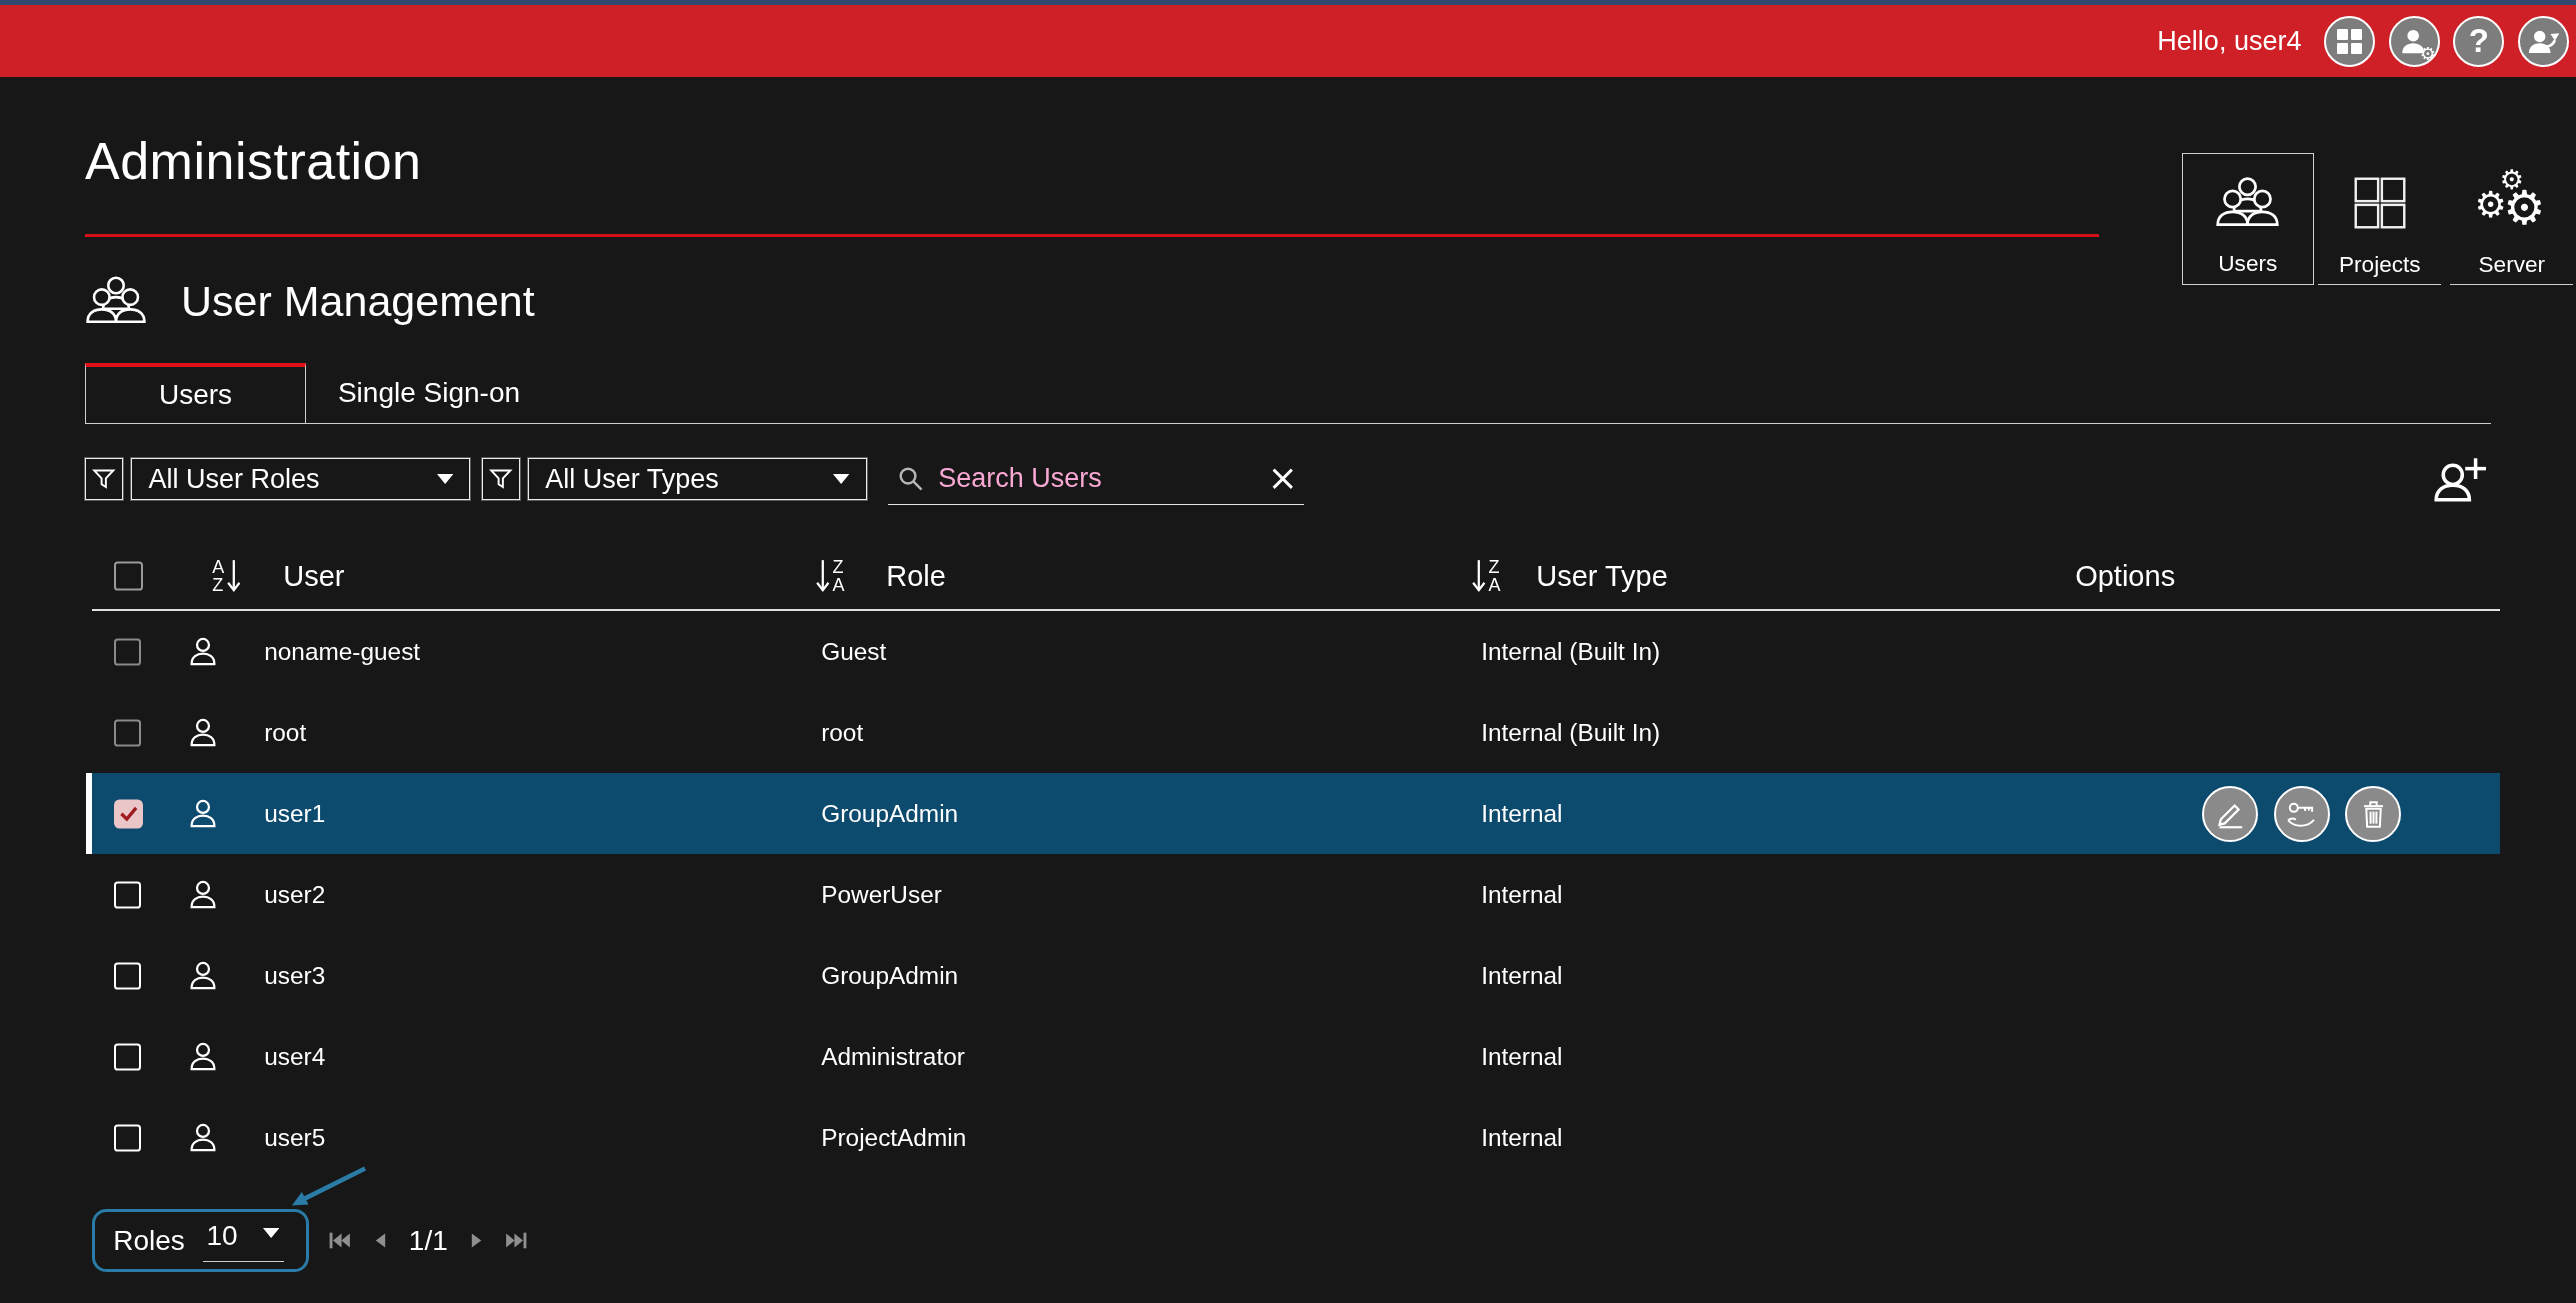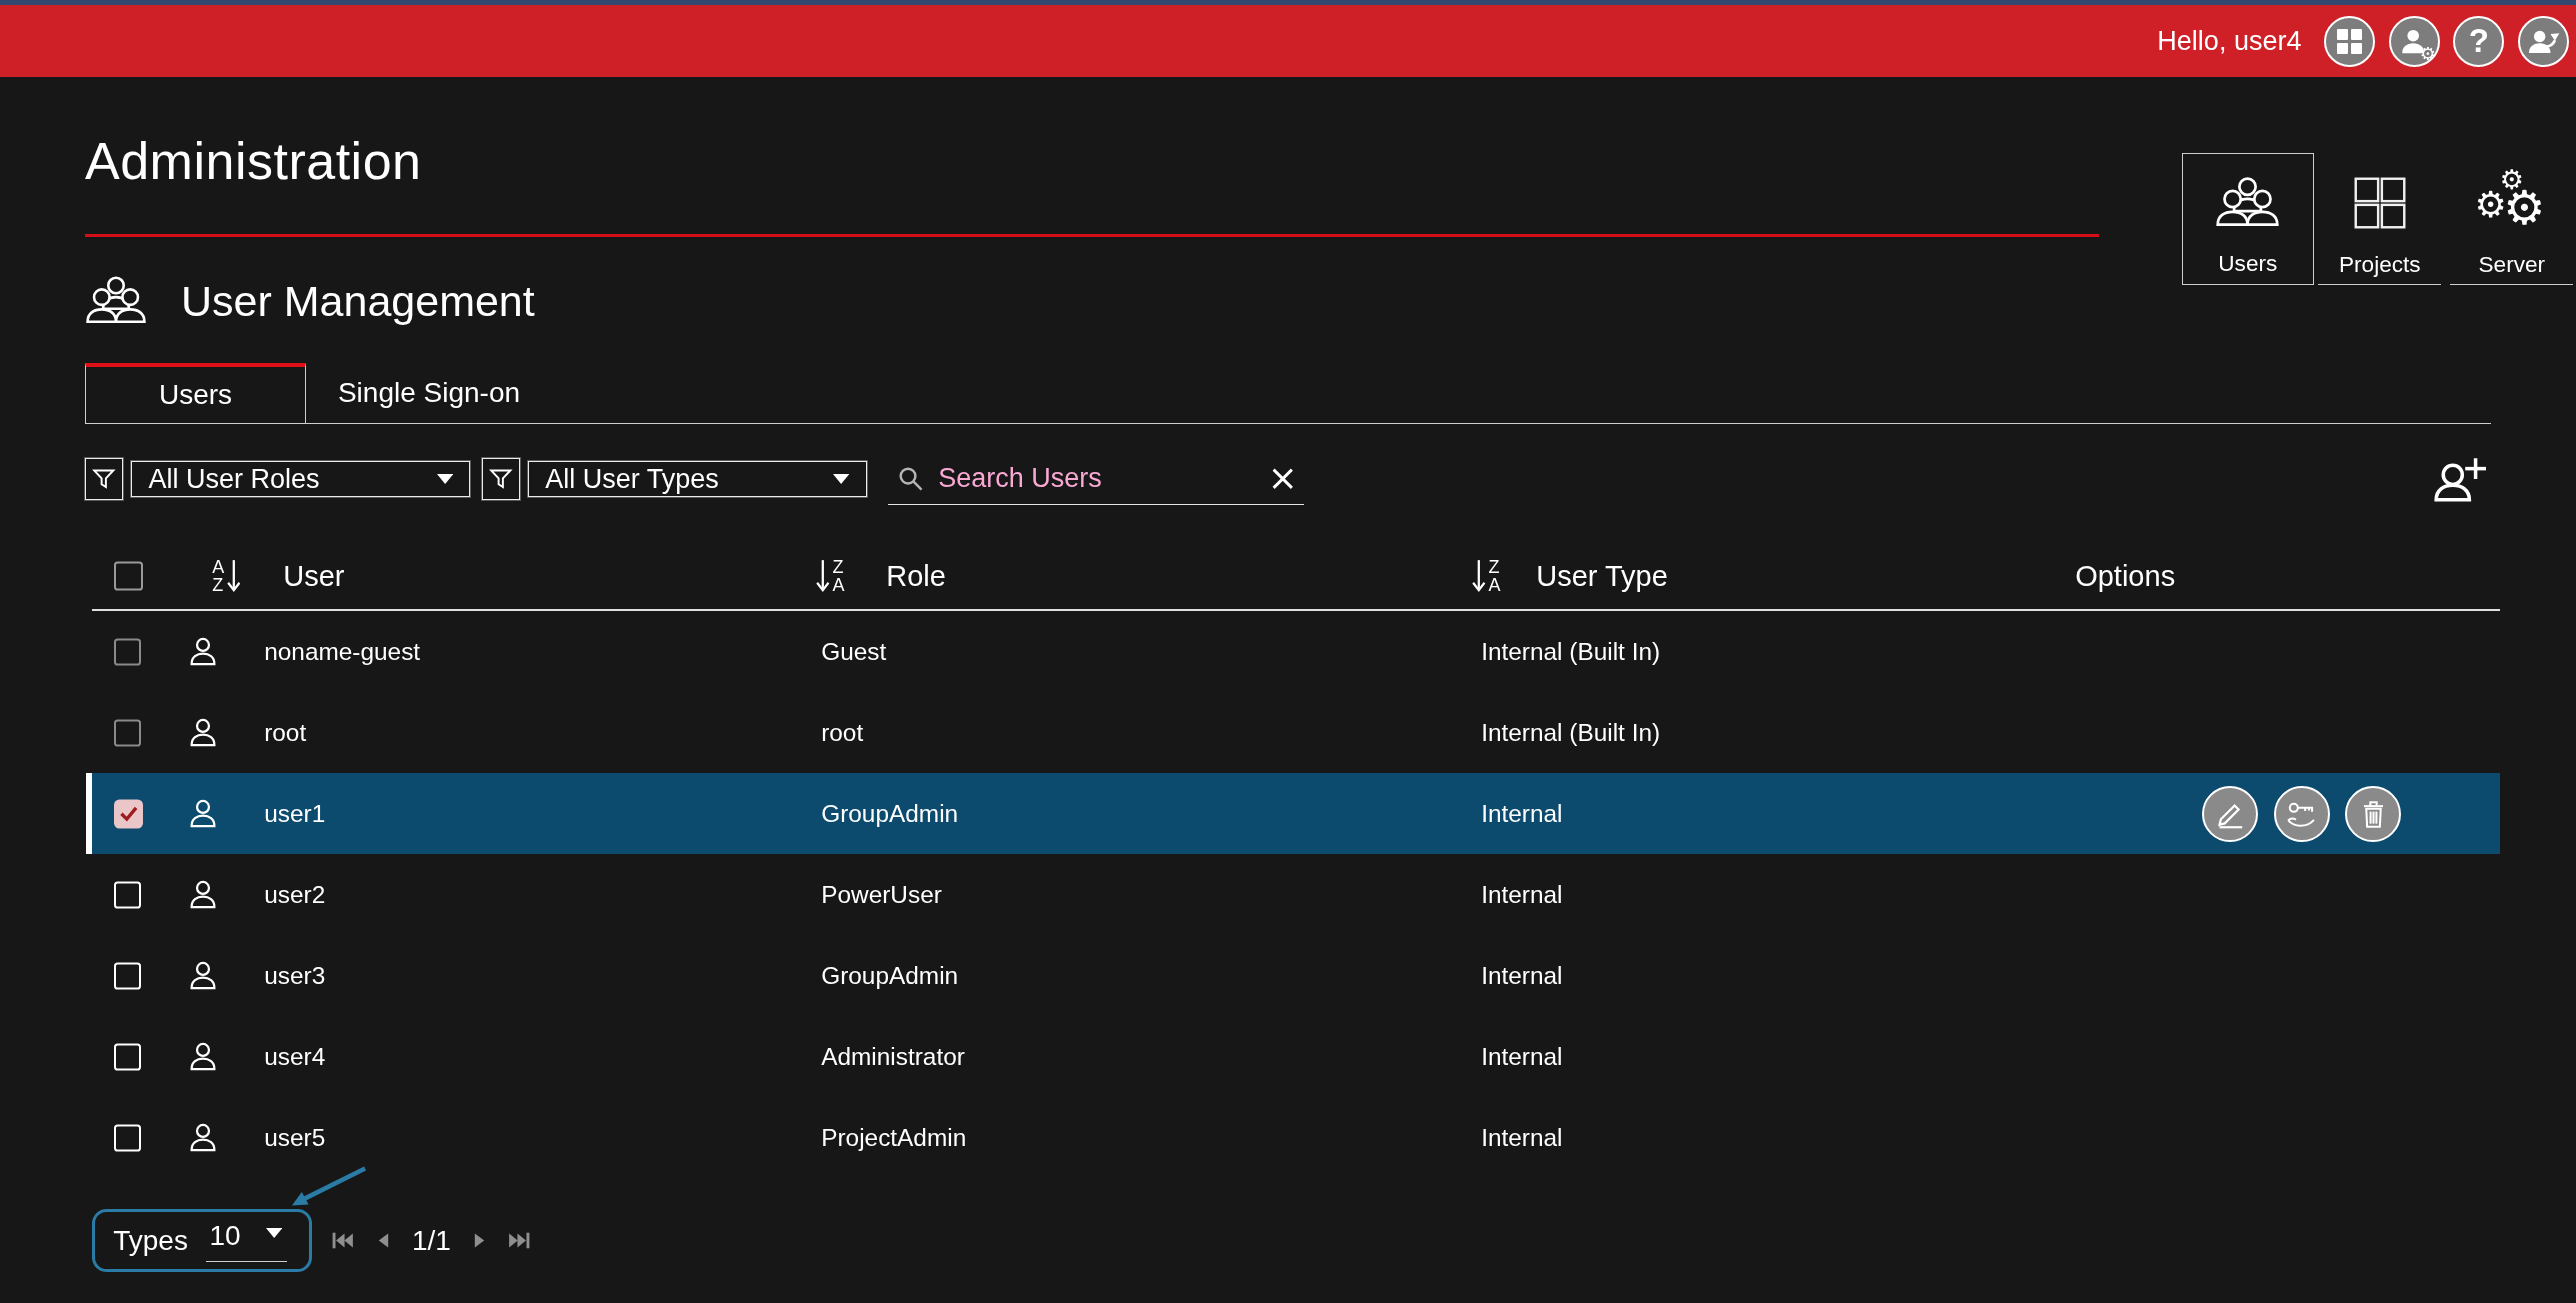--- a/index.html
+++ b/index.html
@@ -38,21 +38,21 @@
   .section-title{font-size:43px;font-weight:400;}
   
   .tabbar{display:flex;margin-top:36px;border-bottom:1.8px solid #cfcfcf;}
   .tab{height:60px;display:flex;align-items:center;justify-content:center;font-size:28px;box-sizing:border-box;cursor:pointer;}
   .tab.active{width:221px;border-left:0.9px solid #cfcfcf;border-right:0.9px solid #cfcfcf;border-top:4.5px solid #e01019;}
   .tab.plain{width:246px;}
   
   .filterbar{display:flex;align-items:center;margin-top:29px;height:52px;}
   .funnel-box{width:38px;height:42px;border:1.8px solid #ececec;outline:0.9px solid #5a5a5a;box-sizing:border-box;
               display:flex;align-items:center;justify-content:center;margin-right:8.1px;cursor:pointer;}
-  .dropdown{width:339px;height:36px;border:1.8px solid #ececec;outline:0.9px solid #5a5a5a;box-sizing:border-box;
+  .dropdown{width:339px;height:42px;border:1.8px solid #ececec;outline:0.9px solid #5a5a5a;box-sizing:border-box;
             display:flex;align-items:center;justify-content:space-between;padding:0 16.3px;font-size:27px;
             margin-right:11.8px;cursor:pointer;}
   .search{display:flex;align-items:center;gap:14.5px;border-bottom:1.8px solid #e4e4e4;height:51px;width:416px;
           margin-left:9px;padding:0 9px;box-sizing:border-box;}
   .search-placeholder{color:#f9a8d4;font-size:27px;flex:1;white-space:nowrap;overflow:hidden;}
   .adduser{margin-left:auto;margin-right:3.6px;cursor:pointer;display:flex;}
   
   .table{margin:38px 0 0 7.2px;width:2408px;position:relative;}
   .thead{position:relative;height:66px;border-bottom:2.7px solid #e0e0e0;}
   .thead .hcell{position:absolute;top:50%;transform:translateY(-50%);font-size:29px;white-space:nowrap;}
@@ -446,21 +446,21 @@
     <span class="rcell c-user">user5</span>
     <span class="rcell c-role">ProjectAdmin</span>
     <span class="rcell c-type">Internal</span>
 
   </div>
 </div>
     </div>
 
     <div class="footer">
       <div class="rows-box">
-        <span class="rows-label">Types</span>
+        <span class="rows-label">Roles</span>
         <span class="rows-value-wrap">
           <span class="rows-value">10</span>
           <span class="caret" style="display:flex;">
             <svg width="16.3" height="10" viewBox="0 0 18 11">
                 <polygon points="0,0 18,0 9,11" fill="#fff"></polygon>
               </svg>
           </span>
         </span>
       </div>
       <svg class="annot-arrow" width="109" height="56" viewBox="0 0 120 62">

